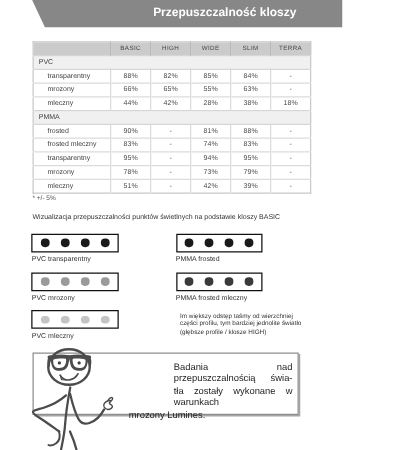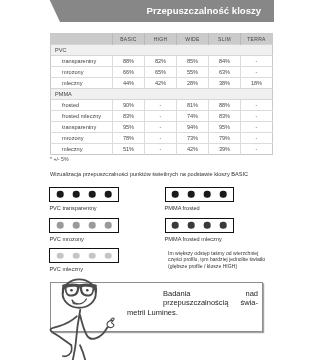--- a/index.html
+++ b/index.html
@@ -1,19 +1,19 @@
 <!DOCTYPE html>
 <html><head>
 <meta charset="utf-8">
 <style>
   html,body{margin:0;padding:0;}
   body{width:274px;height:360px;background:#ffffff;
        font-family:"Liberation Sans",sans-serif;overflow:hidden;position:relative;
        -webkit-font-smoothing:antialiased;}
-  .page{position:absolute;left:0;top:0;width:274px;height:305px;margin-left:24px;}
+  .page{position:absolute;left:0;top:0;width:274px;height:305px;}
 
   
   .banner{position:absolute;left:0;top:0;width:274px;height:22px;}
   .banner svg{display:block;}
   .banner-title{position:absolute;left:122.5px;top:6.4px;font-size:9.6px;font-weight:bold;
       color:#ffffff;letter-spacing:0px;line-height:10px;white-space:pre;}
 
   
   .tbl{position:absolute;left:26px;top:33px;width:222px;border-collapse:collapse;
        table-layout:fixed;font-size:5.2px;border:1px solid #c9c9c9;}
@@ -203,21 +203,22 @@
         </div>
         <div class="plabel">PVC mleczny</div>
       </div>
     </div>
 
   <div class="note" style="left:144px;top:249.6px"><div>Im większy odstęp taśmy od wierzchniej</div><div>części profilu, tym bardziej jednolite światło</div><div>(głębsze profile / klosze HIGH)</div></div>
 
   <div class="callout" style="left:26px;top:282px;width:213px;height:50px;">
     <div class="callout-inner">
       <div class="cl j">Badania nad przepuszczalnością świa-</div>
-      <div class="cl">metrii Lumines.</div>
+      <div class="cl j">tła zostały wykonane w warunkach</div>
+      <div class="cl">mrozony Lumines.</div>
     </div>
   </div>
 
   <svg class="figure" width="80" height="92" viewBox="20 272 80 92">
     <g fill="none" stroke="#4c4c4c" stroke-linecap="round" stroke-linejoin="round">
 
       <path stroke-width="1.8" d="M56.2 310.0 C 54.3 320, 52.6 332, 51.9 341.5 C 51.4 348, 49.9 354, 48.6 361"></path>
       <path stroke-width="1.8" d="M52.8 316.3 C 48.0 320.6, 41.5 324.1, 35.0 326.2 C 30.8 327.5, 26.8 327.9, 26.4 329.6 C 26.0 331.4, 31.8 334.2, 37.2 338.0 C 42.4 341.6, 45.8 344.2, 47.4 345.2"></path>
       <path stroke-width="1.8" d="M56.1 315.2 C 57.6 321.5, 60.2 331.0, 63.1 335.7 C 65.0 338.7, 68.0 339.5, 71.5 338.4 C 76.6 336.8, 80.9 332.0, 83.3 327.5"></path>
       <path stroke-width="1.6" d="M47.2 345.0 C 48.2 348.6, 47.7 352.5, 45.0 354.6 C 42.6 356.4, 40.4 356.6, 38.8 356.1"></path>

